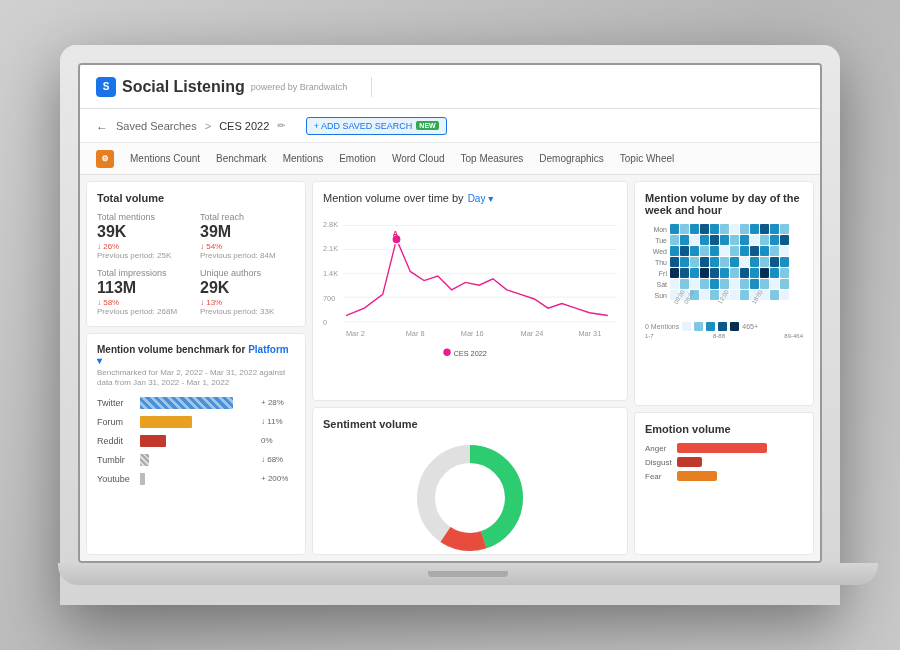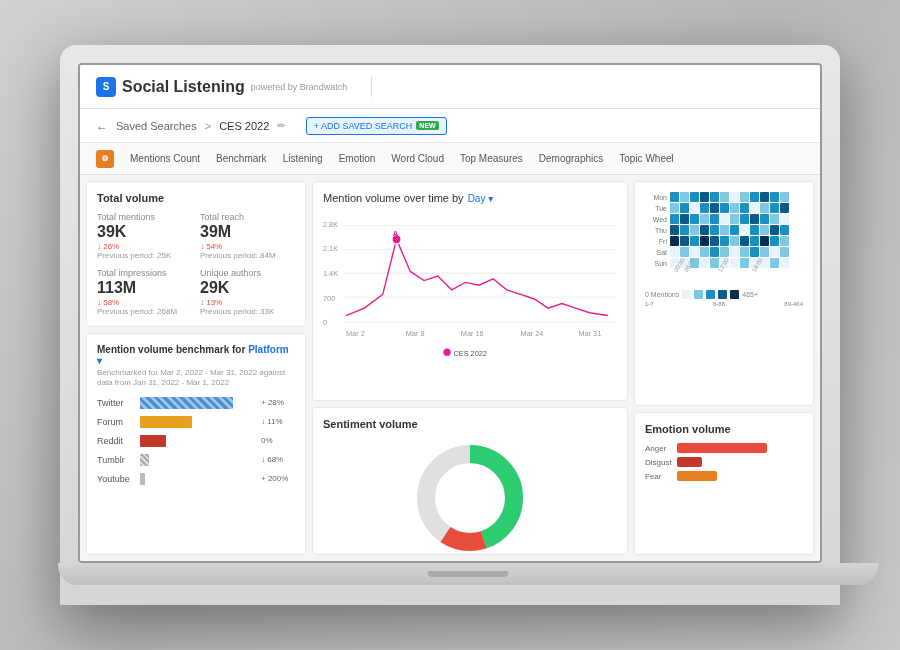--- a/index.html
+++ b/index.html
@@ -443,21 +443,21 @@
         <button class="add-search-btn">
           <span>+ ADD SAVED SEARCH</span>
           <span class="new-badge">NEW</span>
         </button>
       </div>
 
       <div class="sub-nav">
         <div class="sub-nav-icon">⚙</div>
         <span class="sub-tab">Mentions Count</span>
         <span class="sub-tab">Benchmark</span>
-        <span class="sub-tab">Listening</span>
+        <span class="sub-tab">Mentions</span>
         <span class="sub-tab">Emotion</span>
         <span class="sub-tab">Word Cloud</span>
         <span class="sub-tab">Top Measures</span>
         <span class="sub-tab">Demographics</span>
         <span class="sub-tab">Topic Wheel</span>
       </div>
 
       <div class="main-content">
 
         <div class="left-col">
@@ -594,20 +594,21 @@
 
                 <circle cx="60" cy="60" r="34" fill="white"></circle>
               </svg>
             </div>
           </div>
         </div>
 
         <div class="right-col">
 
           <div class="card heatmap-card">
+            <div class="card-title">Mention volume by day of the week and hour</div>
             <div>
 
               <div class="heatmap-row">
                 <span class="heatmap-label">Mon</span>
                 <div class="heatmap-cell" style="background:#1a8fc1;width:9px"></div>
                 <div class="heatmap-cell" style="background:#7ec8e3;width:9px"></div>
                 <div class="heatmap-cell" style="background:#1a8fc1;width:9px"></div>
                 <div class="heatmap-cell" style="background:#0d5a8a;width:9px"></div>
                 <div class="heatmap-cell" style="background:#1a8fc1;width:9px"></div>
                 <div class="heatmap-cell" style="background:#7ec8e3;width:9px"></div>

